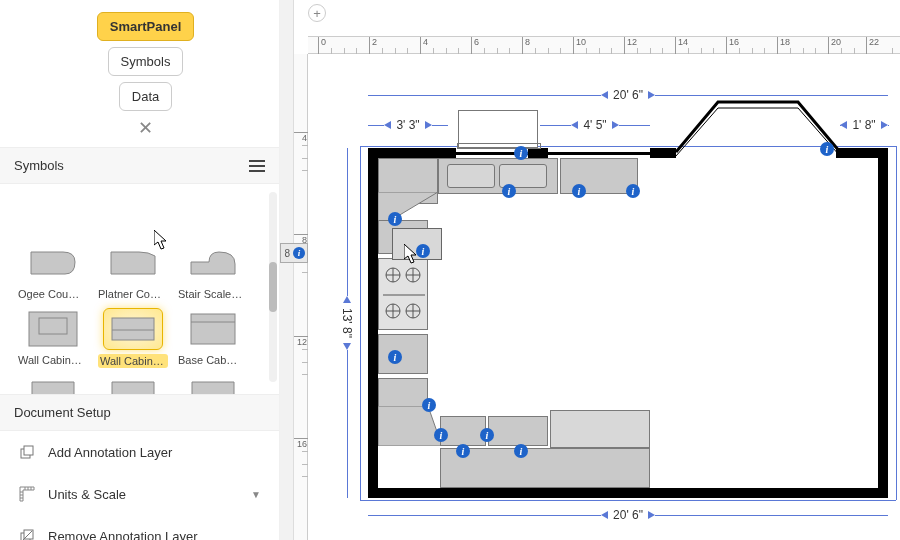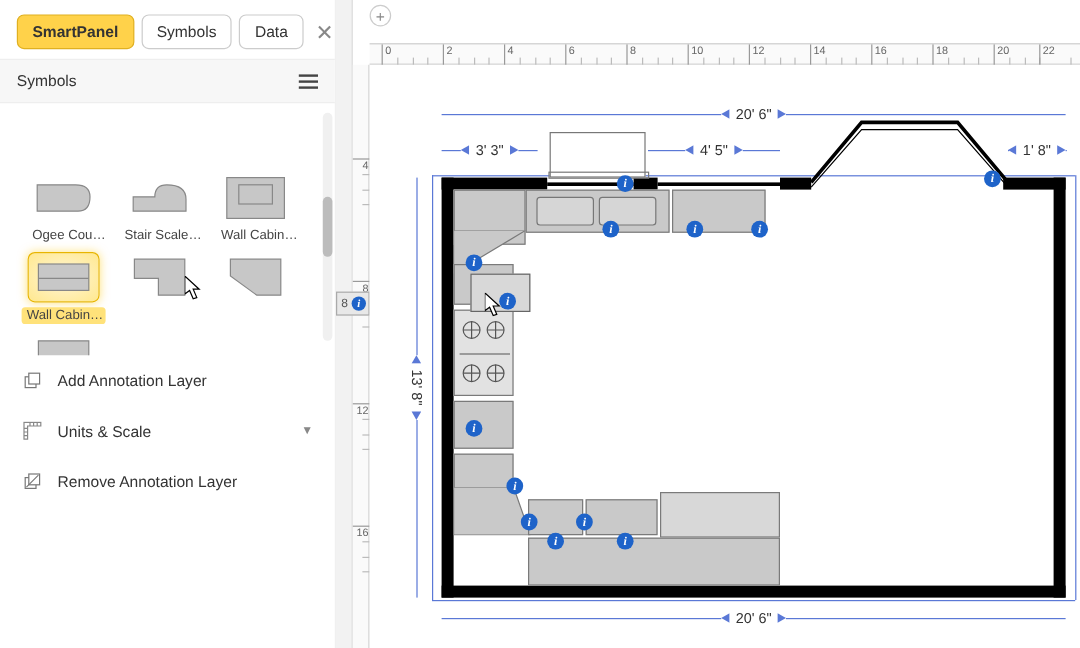--- a/index.html
+++ b/index.html
@@ -1,33 +1,33 @@
 <!DOCTYPE html>
 <html><head>
 <meta charset="utf-8">
 <style>
   * { box-sizing: border-box; margin: 0; padding: 0; }
   body { font-family: -apple-system, "Segoe UI", Arial, sans-serif; font-size: 13px; color: #333; background: #fff; width: 900px; height: 540px; overflow: hidden; position: relative; }
 
   
   .left-panel { position: absolute; left: 0; top: 0; width: 280px; height: 540px; background: #fff; border-right: 1px solid #f0f0f0; }
-  .tab-row { display: flex; align-items: center; gap: 6px; padding: 12px 14px 8px 14px; }
+  .tab-row { display: flex; align-items: center; gap: 6px; padding: 12px 14px 8px 26px; flex-direction: column; }
   .tab { padding: 6px 12px; border: 1px solid #ccc; border-radius: 6px; background: #fff; cursor: pointer; }
   .tab.active { background: #ffd24a; border-color: #e0b020; font-weight: 600; }
   .tab-close { font-size: 18px; color: #888; cursor: pointer; padding: 0 4px; }
 
   .section-header { display: flex; justify-content: space-between; align-items: center; padding: 10px 14px; background: #f7f7f7; border-top: 1px solid #eee; border-bottom: 1px solid #eee; font-weight: 500; }
   .hamburger { display: flex; flex-direction: column; gap: 3px; cursor: pointer; }
   .hamburger span { display: block; width: 16px; height: 2px; background: #444; }
 
   .symbol-scroll { position: relative; height: 210px; overflow: hidden; padding: 4px 10px 0 18px; }
   .symbol-grid { display: grid; grid-template-columns: repeat(3, 70px); gap: 8px 10px; }
   .symbol-cell { display: flex; flex-direction: column; align-items: center; cursor: pointer; }
   .symbol-thumb { width: 60px; height: 42px; display: flex; align-items: center; justify-content: center; }
-  .symbol-label { font-size: 11px; color: #444; text-align: right; margin-top: 4px; white-space: nowrap; overflow: hidden; text-overflow: ellipsis; width: 70px; }
+  .symbol-label { font-size: 11px; color: #444; text-align: left; margin-top: 4px; white-space: nowrap; overflow: hidden; text-overflow: ellipsis; width: 70px; }
   .symbol-cell.selected .symbol-thumb { border: 1px solid #e8b500; border-radius: 6px; background: radial-gradient(#fff6d8, #ffe88f); box-shadow: 0 0 8px rgba(255,200,0,.5); }
   .symbol-cell.selected .symbol-label { background: #ffe27a; border-radius: 3px; padding: 1px 2px; }
 
   .sb-shape { fill: #c7c7c7; stroke: #888; stroke-width: 1; }
 
   .vscroll { position: absolute; right: 2px; top: 8px; width: 8px; height: 190px; background: #f0f0f0; border-radius: 4px; }
   .vscroll .thumb { position: absolute; left: 0; width: 8px; background: #bcbcbc; border-radius: 4px; top: 70px; height: 50px; }
 
   .panel-row { display: flex; align-items: center; gap: 12px; padding: 12px 18px; cursor: pointer; }
   .panel-row .ico { width: 18px; height: 18px; display: flex; align-items: center; justify-content: center; color: #666; }
@@ -116,20 +116,28 @@
           <div class="symbol-thumb">
             <svg width="48" height="30">
               <path class="sb-shape" d="M2 26 H36 Q46 26 46 14 Q46 4 34 4 H2 Z"></path>
             </svg>
           </div>
           <div class="symbol-label">Ogee Cou…</div>
         </div>
         <div class="symbol-cell">
           <div class="symbol-thumb">
             <svg width="48" height="30">
+              <path class="sb-shape" d="M2 26 H46 L46 8 Q40 4 30 4 H2 Z"></path>
+            </svg>
+          </div>
+          <div class="symbol-label">Platner Co…</div>
+        </div>
+        <div class="symbol-cell">
+          <div class="symbol-thumb">
+            <svg width="48" height="30">
               <path class="sb-shape" d="M2 26 H46 V16 Q46 4 30 4 Q20 4 20 14 H2 Z"></path>
             </svg>
           </div>
           <div class="symbol-label">Stair Scale…</div>
         </div>
         <div class="symbol-cell">
           <div class="symbol-thumb">
             <svg width="52" height="38">
               <rect class="sb-shape" x="2" y="2" width="48" height="34"></rect>
               <rect class="sb-shape" x="12" y="8" width="28" height="16" fill="#b8b8b8"></rect>
@@ -141,20 +149,29 @@
           <div class="symbol-thumb">
             <svg width="46" height="26">
               <rect class="sb-shape" x="2" y="2" width="42" height="22"></rect>
               <line x1="2" y1="14" x2="44" y2="14" stroke="#888"></line>
             </svg>
           </div>
           <div class="symbol-label">Wall Cabin…</div>
         </div>
         <div class="symbol-cell">
           <div class="symbol-thumb">
+            <svg width="48" height="34">
+              <rect class="sb-shape" x="2" y="2" width="44" height="30"></rect>
+              <line x1="2" y1="10" x2="46" y2="10" stroke="#888"></line>
+            </svg>
+          </div>
+          <div class="symbol-label">Base Cab…</div>
+        </div>
+        <div class="symbol-cell">
+          <div class="symbol-thumb">
             <svg width="46" height="34">
               <path class="sb-shape" d="M2 2 H44 V32 H22 V18 L2 18 Z"></path>
             </svg>
           </div>
           <div class="symbol-label"></div>
         </div>
         <div class="symbol-cell">
           <div class="symbol-thumb">
             <svg width="46" height="34">
               <path class="sb-shape" d="M2 2 H44 V32 H24 L2 16 Z"></path>
@@ -170,20 +187,21 @@
           </div>
           <div class="symbol-label"></div>
         </div>
       </div>
     <div class="vscroll">
         <div class="thumb"></div>
       </div>
   </div>
 
 
+  <div class="doc-setup-hdr">Document Setup</div>
 
   <div class="panel-row">
     <span class="ico">
       <svg width="16" height="16" viewBox="0 0 16 16">
           <rect x="2" y="5" width="9" height="9" fill="none" stroke="#777"></rect>
           <rect x="5" y="2" width="9" height="9" fill="#fff" stroke="#777"></rect>
         </svg>
     </span>
     <span>Add Annotation Layer</span>
   </div>

